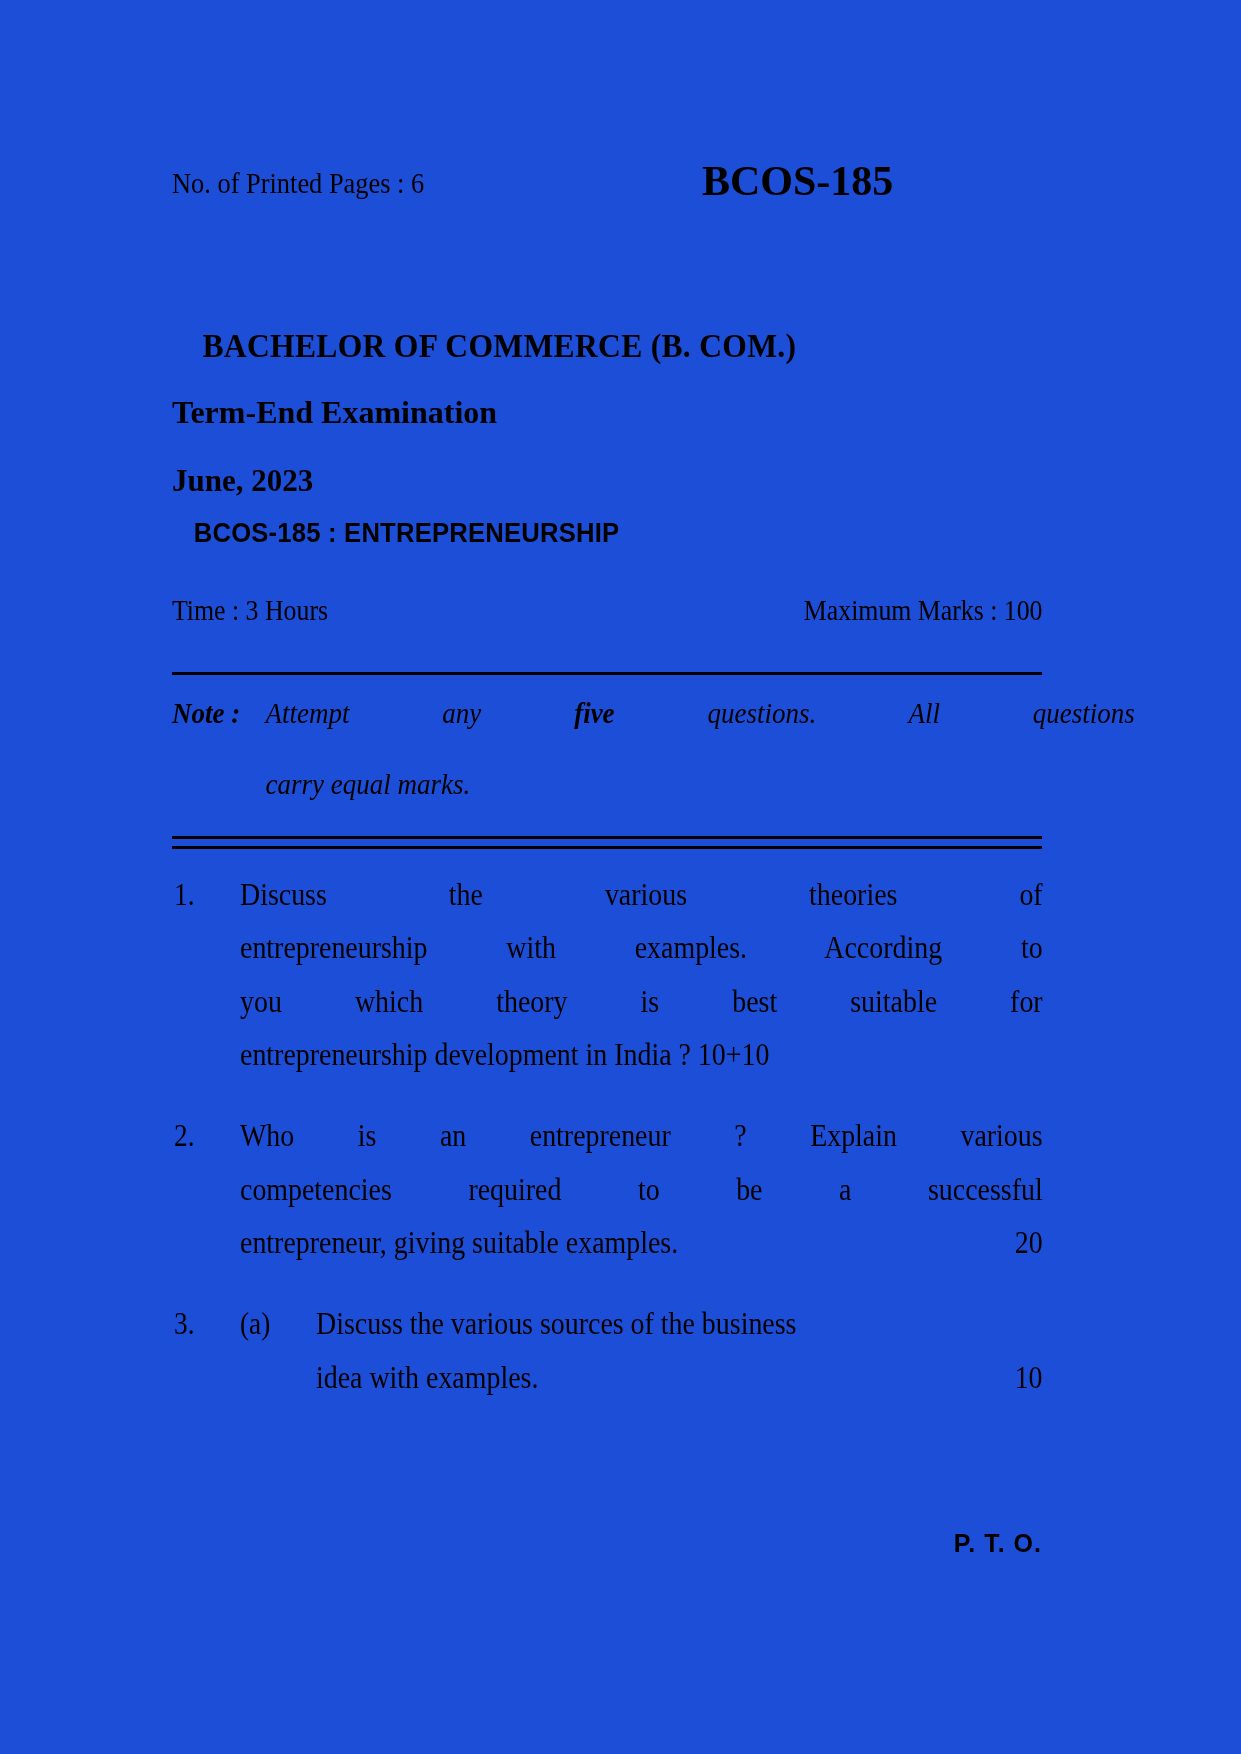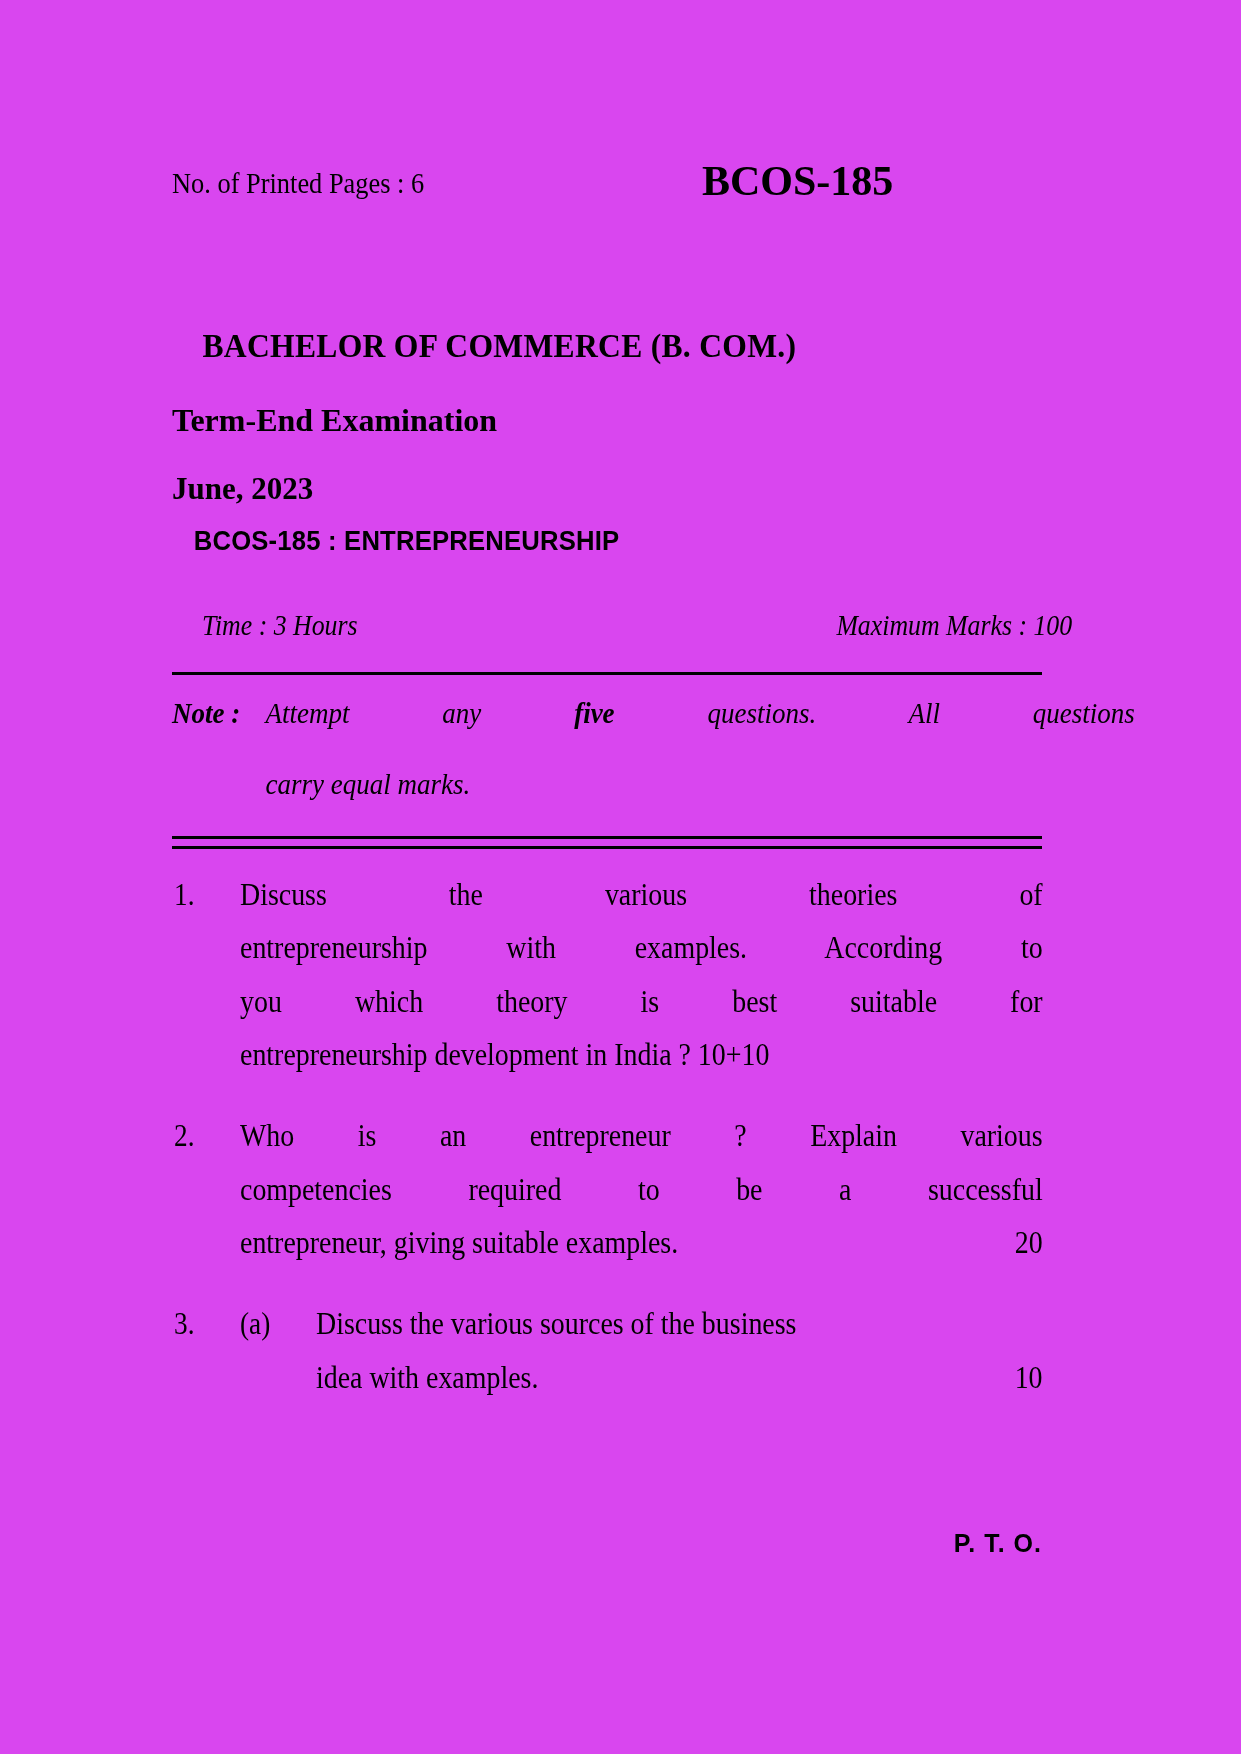--- a/index.html
+++ b/index.html
@@ -4,21 +4,21 @@
 <style>
   html, body {
     margin: 0;
     padding: 0;
     background: #ffffff;
   }
   .page {
     position: relative;
     width: 1241px;
     height: 1754px;
-    background: #d946ef;
+    background: #1d4ed8;
     margin: 0 auto;
     font-family: "Liberation Serif", "DejaVu Serif", serif;
     color: #000000;
     overflow: hidden;
   }
   .content {
     position: absolute;
     left: 172px;
     top: 0;
     width: 870px;
@@ -67,21 +67,21 @@
     font-size: 34px;
     font-weight: bold;
     transform: scaleX(0.93);
     letter-spacing: 0.3px;
     line-height: 1.22;
     white-space: nowrap;
   }
   .t-sub {
     font-size: 32px;
     font-weight: bold;
-    margin-top: 35px;
+    margin-top: 27px;
     line-height: 1.2;
   }
   .t-date {
     font-size: 31px;
     font-weight: bold;
     margin-top: 30px;
     line-height: 1.2;
   }
   .t-subject {
     font-family: "Liberation Sans", "DejaVu Sans", sans-serif;
@@ -89,27 +89,25 @@
     font-weight: bold;
     margin-top: 18px;
     transform: scaleX(0.95);
     letter-spacing: 0.2px;
     line-height: 1.2;
   }
 
   
   .meta {
     position: absolute;
-    top: 608px;
+    top: 593px;
     left: 0;
     width: 100%;
     height: 40px;
-    font-style: italic;
     font-size: 30px;
-    margin-left: 30px;
   }
   .meta-time {
     position: absolute;
     left: 0;
     top: 0;
     transform: scaleX(0.86);
     transform-origin: left center;
     white-space: nowrap;
   }
   .meta-marks {

